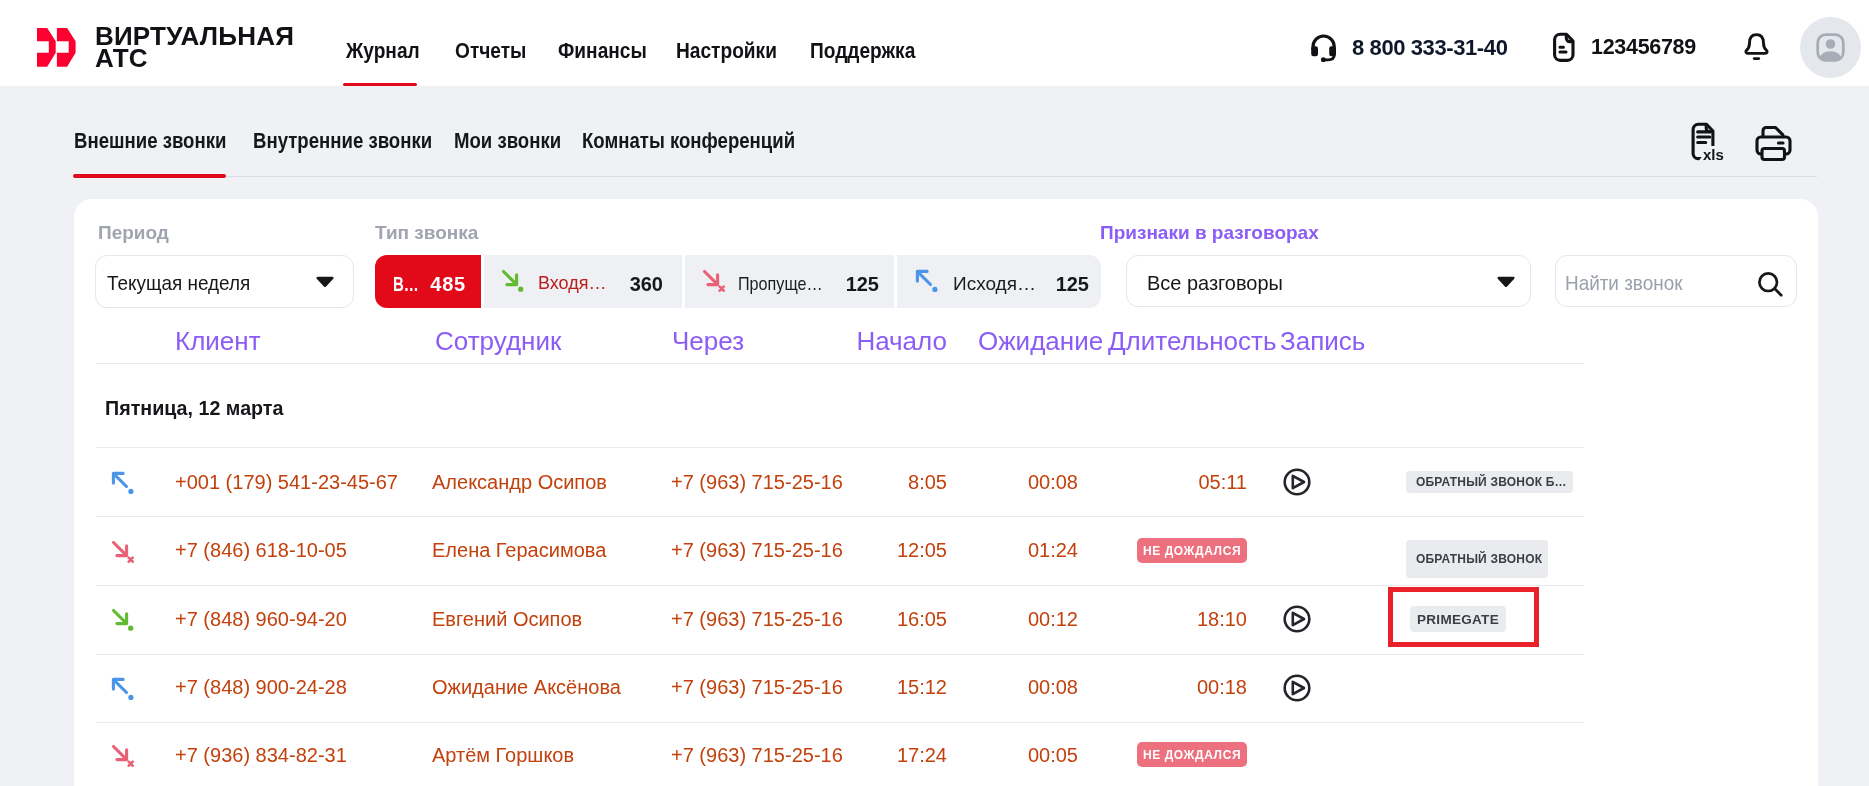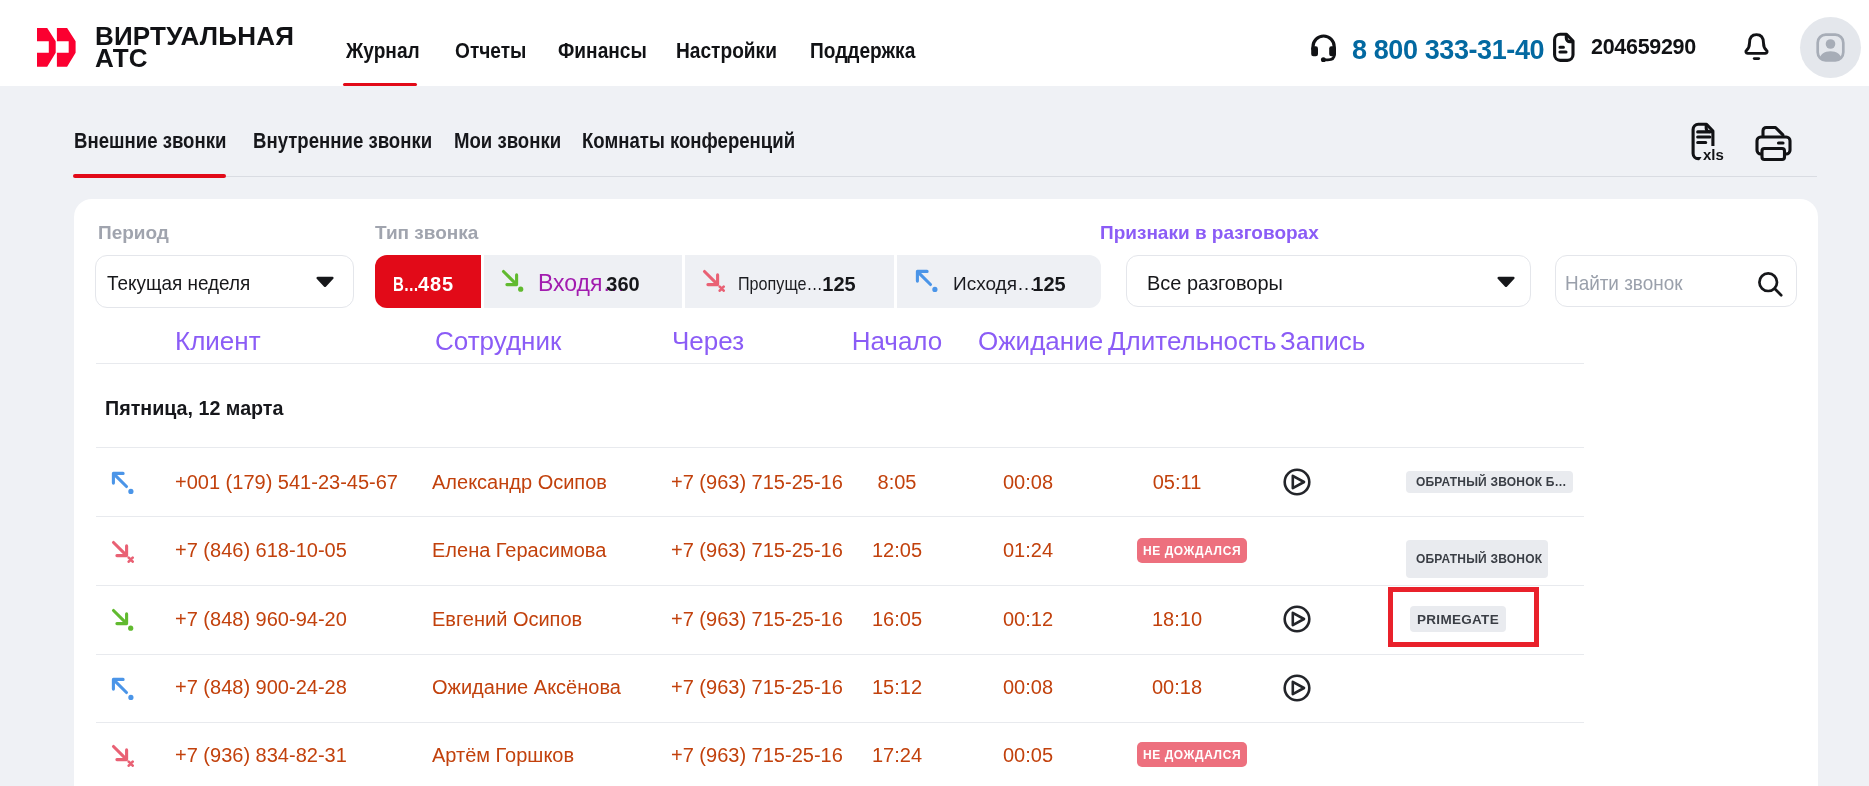--- a/index.html
+++ b/index.html
@@ -1,18 +1,18 @@
 <!DOCTYPE html>
 <html><head>
 <meta charset="utf-8">
 <style>
 html,body{margin:0;padding:0}
 body{width:1869px;height:786px;position:relative;font-family:"Liberation Sans",sans-serif;background:#eff1f5;overflow:hidden}
 .a{position:absolute}
-.r{text-align:center}
+.r{text-align:right}
 .b{font-weight:bold}
 .row-txt{font-size:20px;color:#c2410c;white-space:nowrap}
 .chip{background:#e9ebef;border-radius:4px;font-weight:bold;font-size:12px;letter-spacing:0.2px;color:#3a3e45;display:flex;align-items:center;padding:0 6px 0 10px;white-space:nowrap}
 .hdr{font-size:26px;color:#8b5cf6;white-space:nowrap}
 .divline{height:1px;background:#e8eaee}
 </style>
 </head>
 <body>
 
 <div class="a" style="left:0;top:0;width:1869px;height:86px;background:#ffffff"></div>
@@ -30,28 +30,28 @@
 <div class="a b" style="left:810px;top:38px;font-size:22.5px;line-height:25px;color:#111215;transform:scaleX(0.85);transform-origin:left center">Поддержка</div>
 <div class="a" style="left:343px;top:82.5px;width:74px;height:3.5px;background:#e20a18;border-radius:2px"></div>
 
 <svg class="a" style="left:1308px;top:32px" width="31" height="30" viewBox="0 0 31 30">
   <path d="M5,17 v-2.4 a10.6,10.6 0 0 1 21.2,0 V17" fill="none" stroke="#111215" stroke-width="3.2" stroke-linecap="round"></path>
   <rect x="3.2" y="14.3" width="6.8" height="10" rx="2.2" fill="#111215"></rect>
   <rect x="21.2" y="14.3" width="6.8" height="10" rx="2.2" fill="#111215"></rect>
   <path d="M26.4,22.5 c0,3.8 -3,5.3 -6.6,5.3 h-4" fill="none" stroke="#111215" stroke-width="2.8" stroke-linecap="round"></path>
   <circle cx="15.4" cy="27.7" r="2.5" fill="#111215"></circle>
 </svg>
-<div class="a b" style="left:1352px;top:35px;font-size:27px;color:#0369a1;letter-spacing:-0.4px">8 800 333-31-40</div>
+<div class="a b" style="left:1352px;top:35px;font-size:22px;color:#0f172a;letter-spacing:-0.4px">8 800 333-31-40</div>
 
 <svg class="a" style="left:1551.5px;top:31.5px" width="25" height="31" viewBox="0 0 25 31">
   <path d="M14.5,2.2 H8.2 a5.6,5.6 0 0 0 -5.6,5.6 v15 a5.6,5.6 0 0 0 5.6,5.6 h7.2 a5.6,5.6 0 0 0 5.6,-5.6 V9 Z" fill="none" stroke="#111215" stroke-width="3.1" stroke-linejoin="round"></path>
   <path d="M14.3,2.6 V6 a3.6,3.6 0 0 0 3.6,3.6 h3.4" fill="none" stroke="#111215" stroke-width="3.1" stroke-linejoin="round"></path>
   <path d="M8,15.3 H11.4 M8,20 H14" stroke="#111215" stroke-width="3.1" stroke-linecap="round"></path>
 </svg>
-<div class="a b" style="left:1591px;top:35px;font-size:21.5px;color:#111215;letter-spacing:-0.3px">204659290</div>
+<div class="a b" style="left:1591px;top:35px;font-size:21.5px;color:#111215;letter-spacing:-0.3px">123456789</div>
 
 <svg class="a" style="left:1742px;top:31px" width="29" height="32" viewBox="0 0 29 32">
   <path d="M14.5,3.6 c-4.6,0 -7,3.3 -7,8.4 c0,3.5 -1.1,5.7 -3,7.4 a1.7,1.7 0 0 0 1.1,3 h17.8 a1.7,1.7 0 0 0 1.1,-3 c-1.9,-1.7 -3,-3.9 -3,-7.4 c0,-5.1 -2.4,-8.4 -7,-8.4 z" fill="none" stroke="#111215" stroke-width="2.9" stroke-linejoin="round"></path>
   <path d="M12.3,27.6 H16.7" stroke="#111215" stroke-width="2.9" stroke-linecap="round"></path>
 </svg>
 
 <div class="a" style="left:1800px;top:17px;width:61px;height:61px;border-radius:50%;background:#e4e7ec"></div>
 <svg class="a" style="left:1816px;top:33px" width="29" height="29" viewBox="0 0 29 29">
   <defs>
       <clipPath id="av">
@@ -99,21 +99,21 @@
 <div class="a" style="left:375px;top:255px;width:106px;height:53px;background:#e20a18;border-radius:12px 0 0 12px"></div>
 <div class="a b" style="left:393px;top:272.5px;font-size:20px;line-height:23px;color:#fff;transform:scaleX(0.75);transform-origin:left center">В…</div>
 <div class="a b r" style="left:406px;top:273px;width:60px;font-size:20px;line-height:23px;color:#fff;letter-spacing:0.8px">485</div>
 
 <div class="a" style="left:484px;top:255px;width:198px;height:53px;background:#eef0f4"></div>
 <svg class="a" style="left:500px;top:268px" width="24" height="24" viewBox="0 0 24 24">
   <path d="M3.5,3.5 L15.7,15.7" fill="none" stroke="#61ba2f" stroke-width="3.1" stroke-linecap="round"></path>
   <path d="M16.6,6.9 V16.6 H6.9" fill="none" stroke="#61ba2f" stroke-width="3.1" stroke-linecap="round" stroke-linejoin="round"></path>
   <circle cx="20.7" cy="21.2" r="2.6" fill="#61ba2f"></circle>
 </svg>
-<div class="a" style="left:538px;top:272px;font-size:23px;line-height:23px;color:#a21caf">Входя…</div>
+<div class="a" style="left:538px;top:272px;font-size:18px;line-height:23px;color:#b91c1c">Входя…</div>
 <div class="a b r" style="left:583px;top:273px;width:80px;font-size:20px;line-height:23px;color:#16171a">360</div>
 
 <div class="a" style="left:685px;top:255px;width:209px;height:53px;background:#eef0f4"></div>
 <svg class="a" style="left:701px;top:268px" width="24" height="24" viewBox="0 0 24 24">
   <path d="M3.5,3.5 L15.7,15.7" fill="none" stroke="#e96174" stroke-width="3.1" stroke-linecap="round"></path>
   <path d="M16.6,6.9 V16.6 H6.9" fill="none" stroke="#e96174" stroke-width="3.1" stroke-linecap="round" stroke-linejoin="round"></path>
   <path d="M18.7,18.7 L22.7,22.7 M22.7,18.7 L18.7,22.7" stroke="#e96174" stroke-width="2.6" stroke-linecap="round"></path>
 </svg>
 <div class="a" style="left:738px;top:272px;font-size:19px;line-height:23px;color:#1b1c20;transform:scaleX(0.85);transform-origin:left center">Пропуще…</div>
 <div class="a b r" style="left:799px;top:273px;width:80px;font-size:20px;line-height:23px;color:#16171a">125</div>

